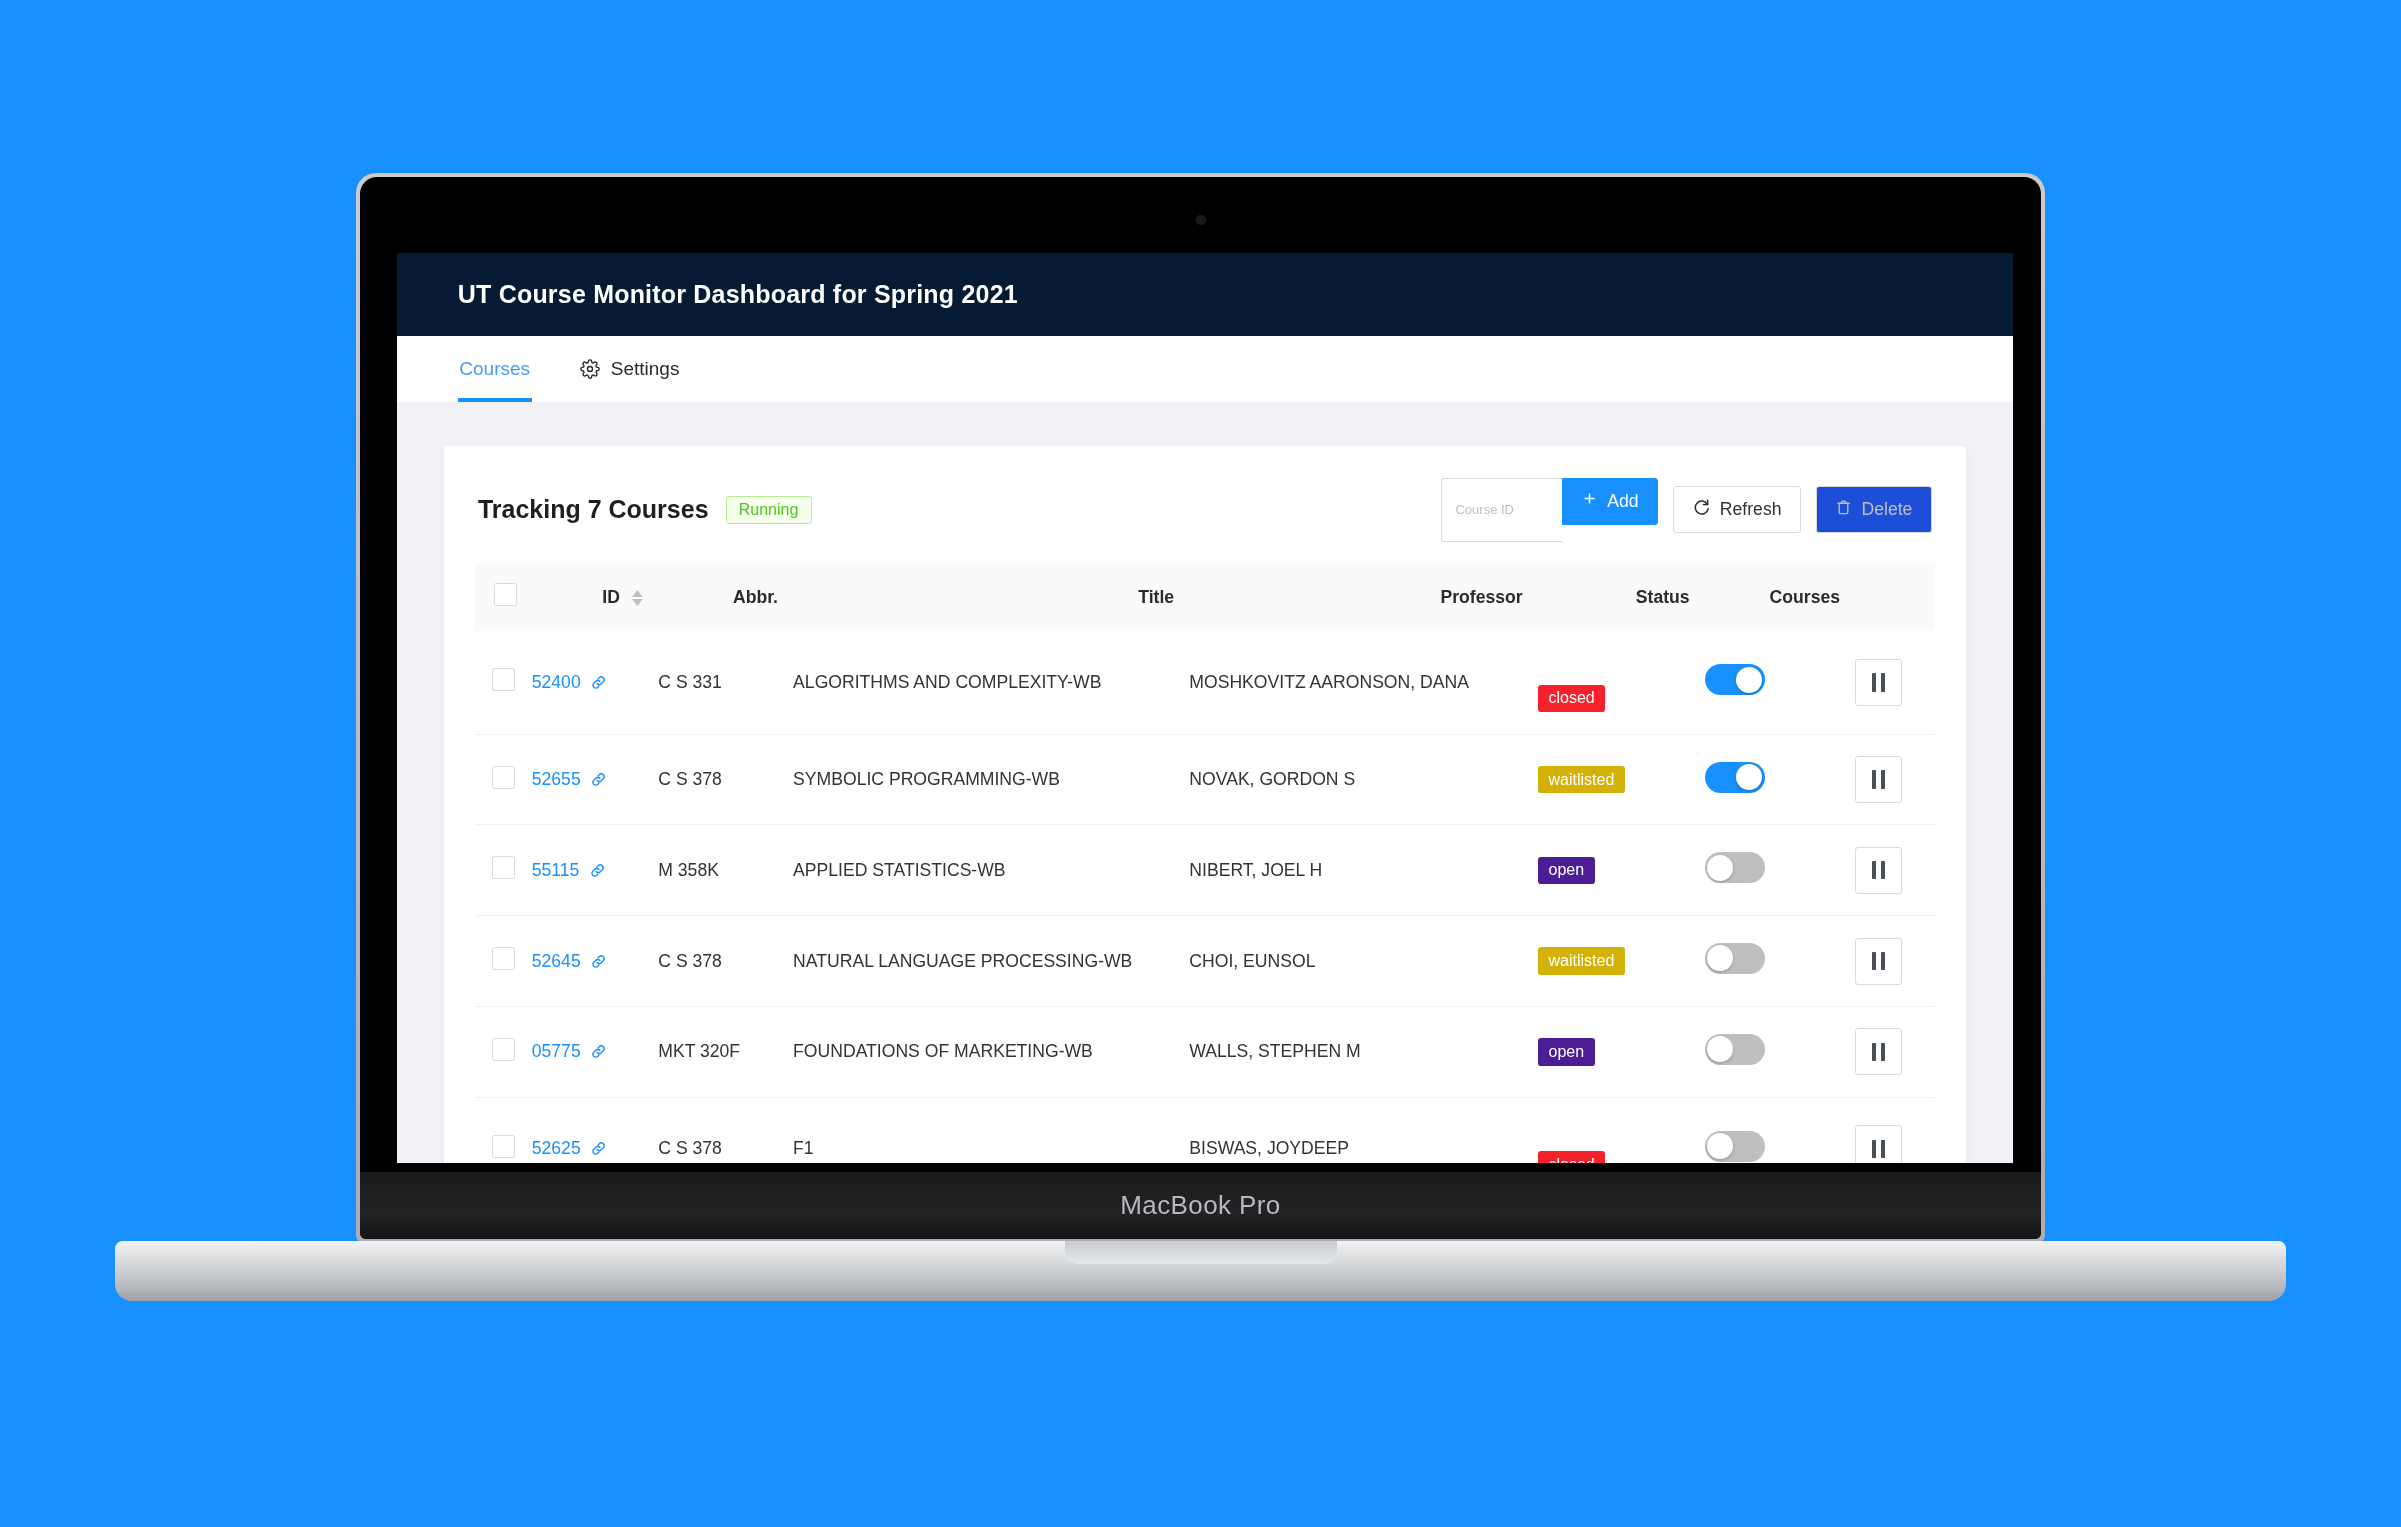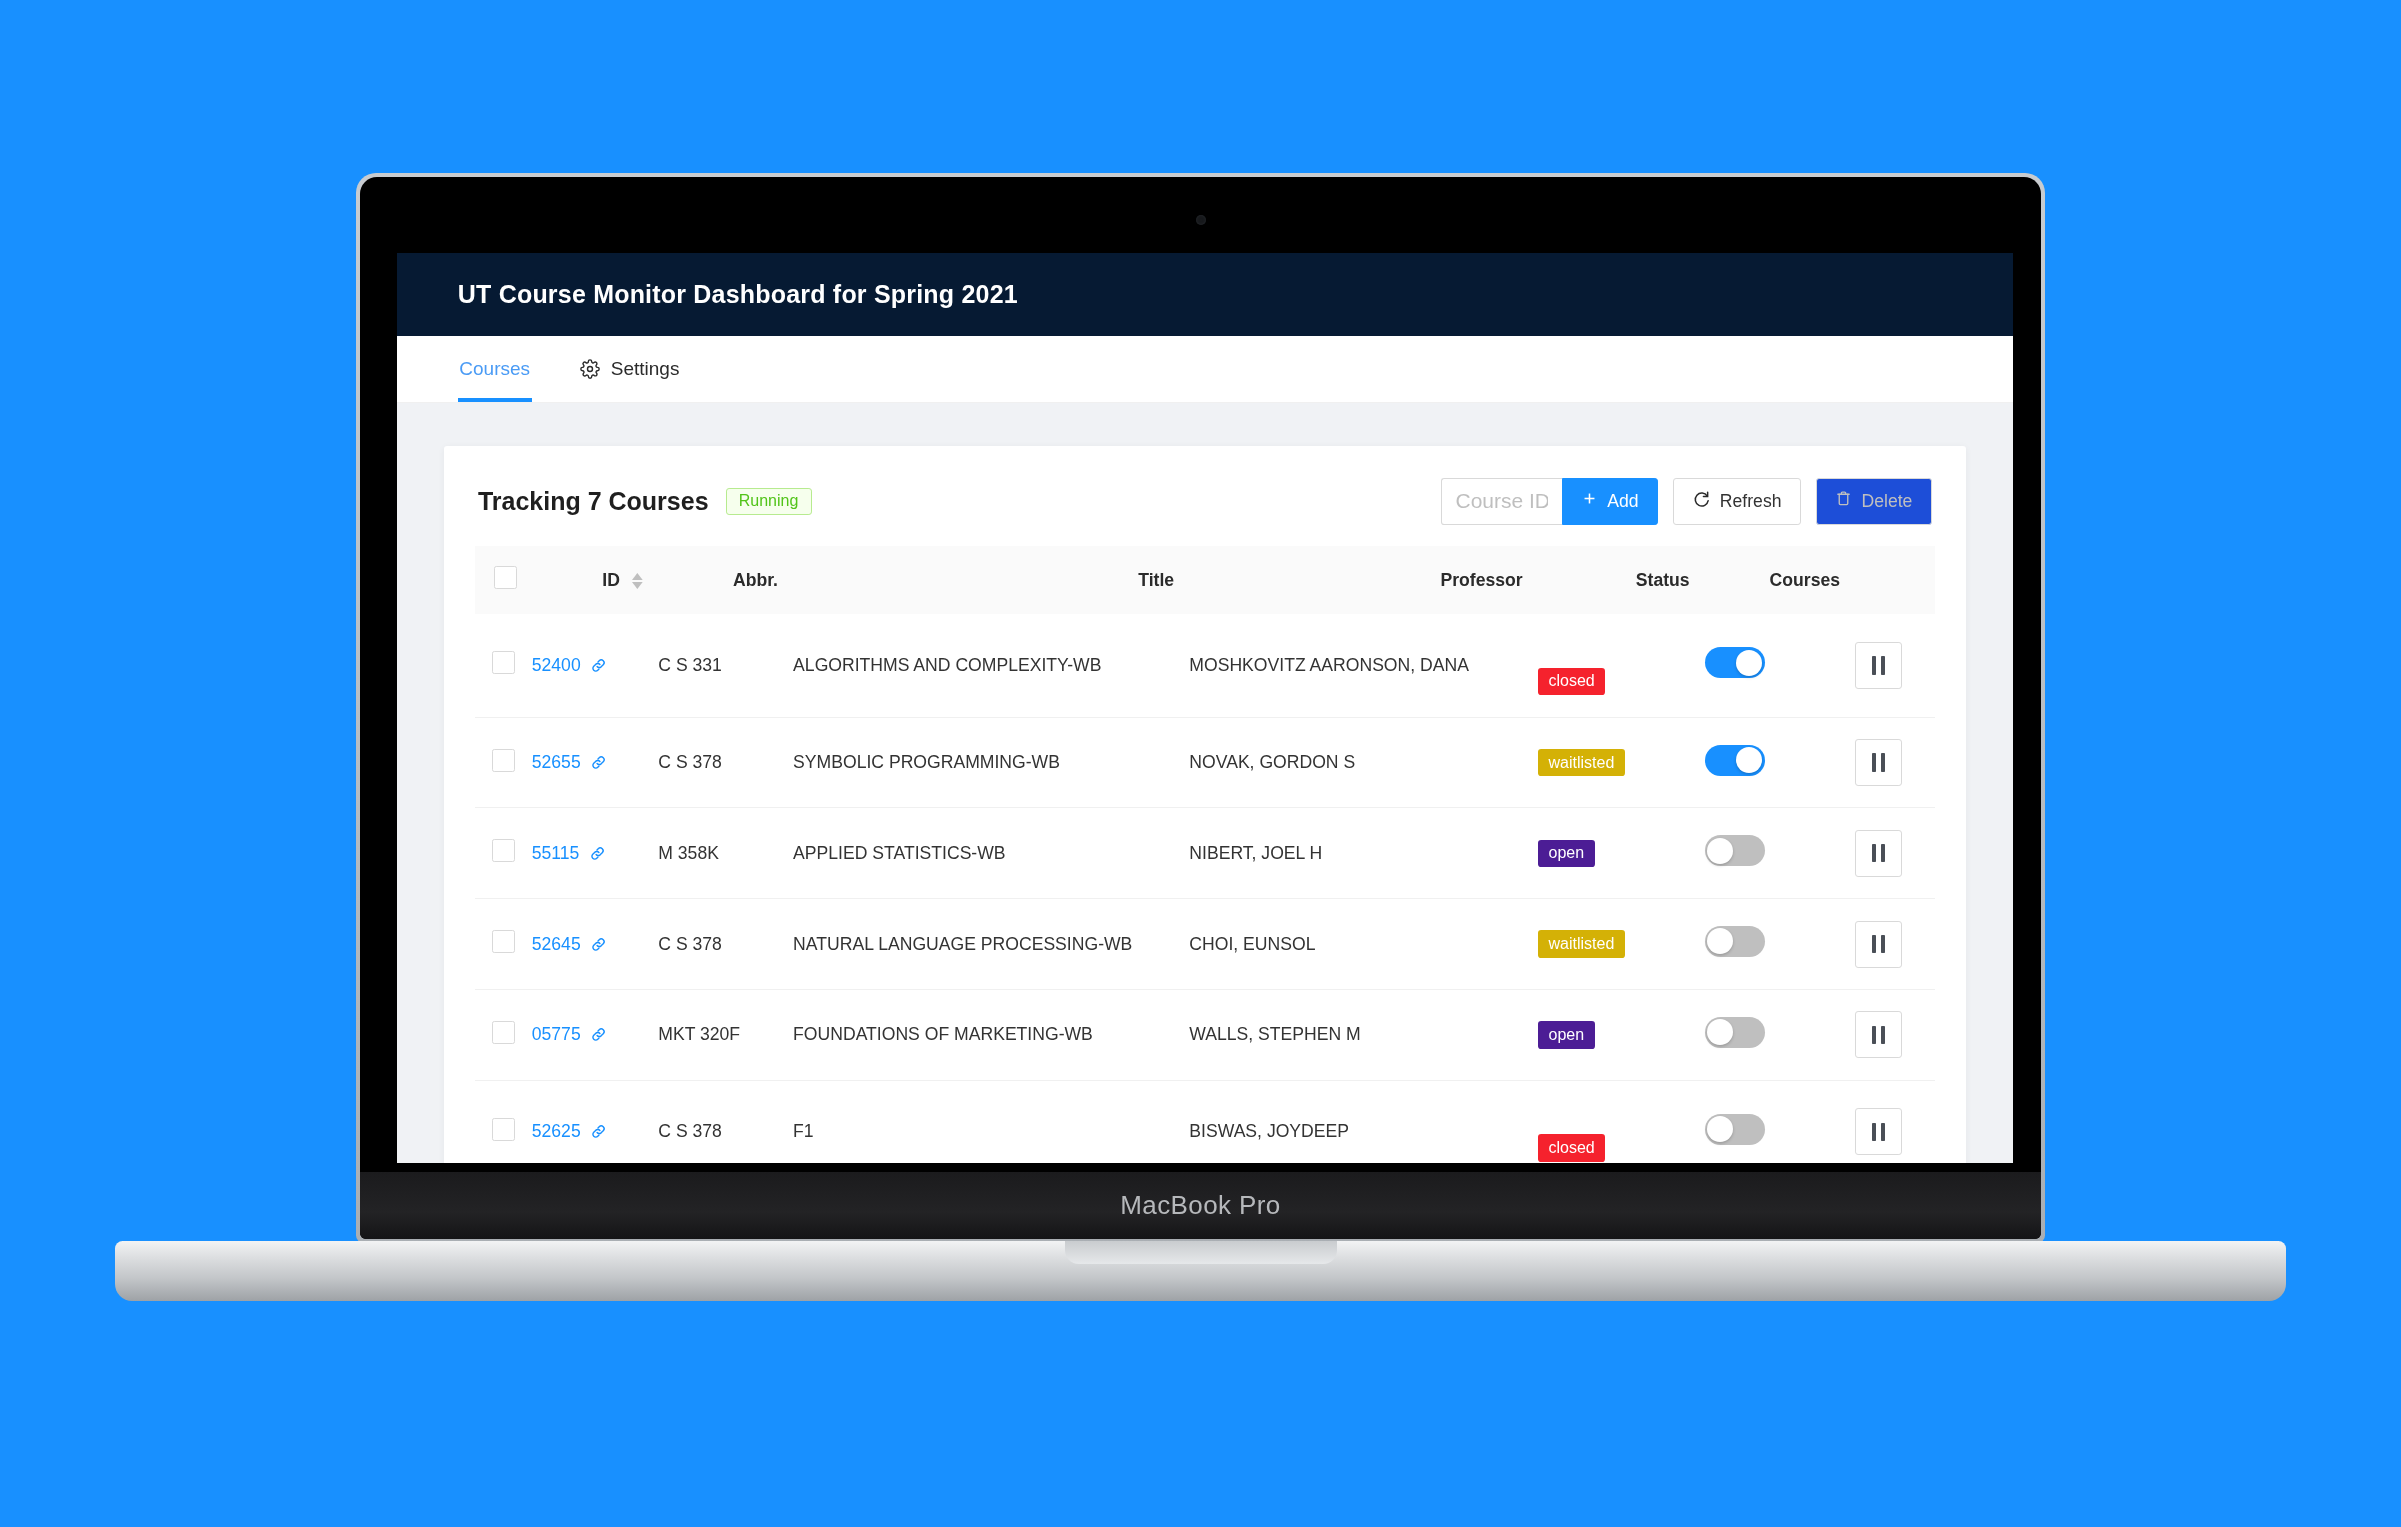--- a/index.html
+++ b/index.html
@@ -108,24 +108,24 @@
   .card-head-left { display: flex; align-items: center; gap: 17px; }
   .card-title { font-size: 25px; font-weight: bold; color: #1f1f1f; }
   .badge-running {
     border: 0.8px solid #b7eb8f; background: #f6ffed;
     color: #52c41a; font-size: 16px;
     padding: 3.8px 12.2px; border-radius: 3.1px;
   }
   .toolbar { display: flex; align-items: center; gap: 15.3px; }
   .input-group { display: flex; }
   .course-input {
-    width: 121px; height: 47px;
+    width: 121px; height: 64px;
     border: 0.8px solid #d9d9d9; border-right: none;
     border-radius: 3.1px 0 0 3.1px;
-    padding: 0 13.8px; font-size: 21px; color: #333;
+    padding: 0 13.8px; font-size: 13px; color: #333;
     font-family: "Liberation Sans", sans-serif;
     outline: none; background: #fff;
   }
   .course-input::placeholder { color: #bfbfbf; }
   .btn {
     height: 47px; display: inline-flex; align-items: center; gap: 9.2px;
     padding: 0 18.3px; font-size: 17.6px; border-radius: 3.1px;
     border: 0.8px solid #d9d9d9; background: #fff; color: #333;
     cursor: pointer; white-space: nowrap;
     font-family: "Liberation Sans", sans-serif;

